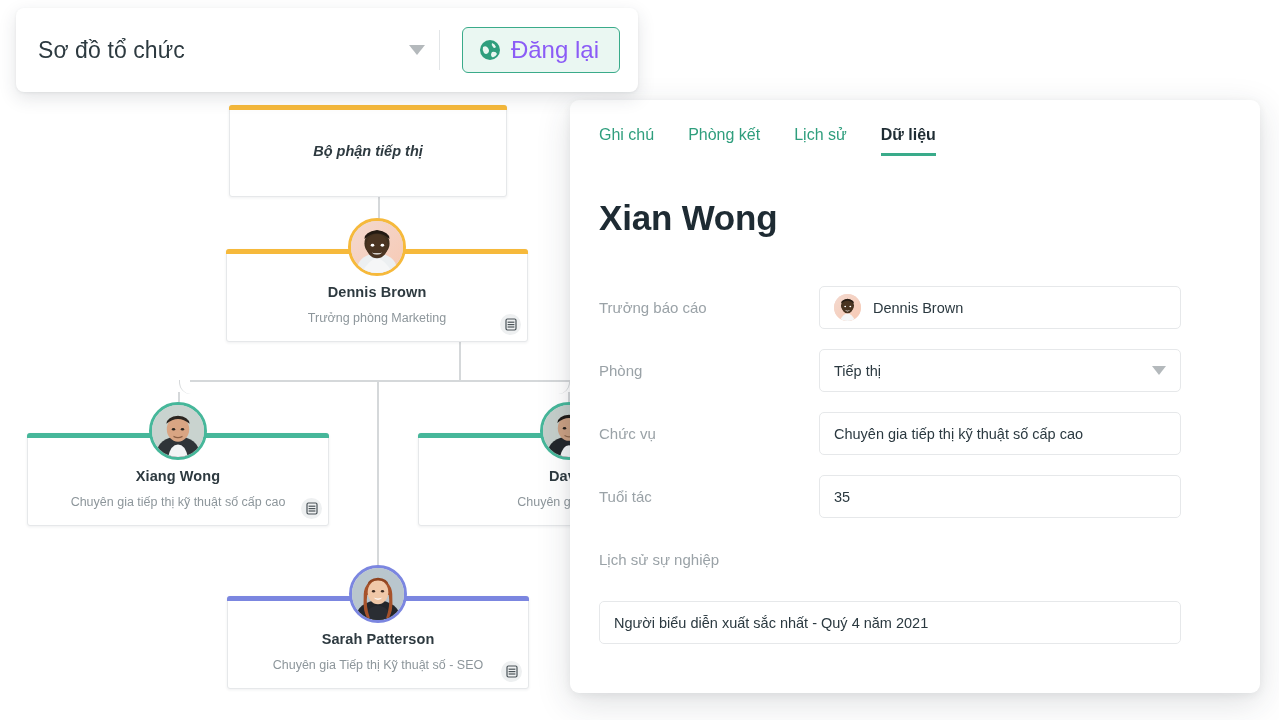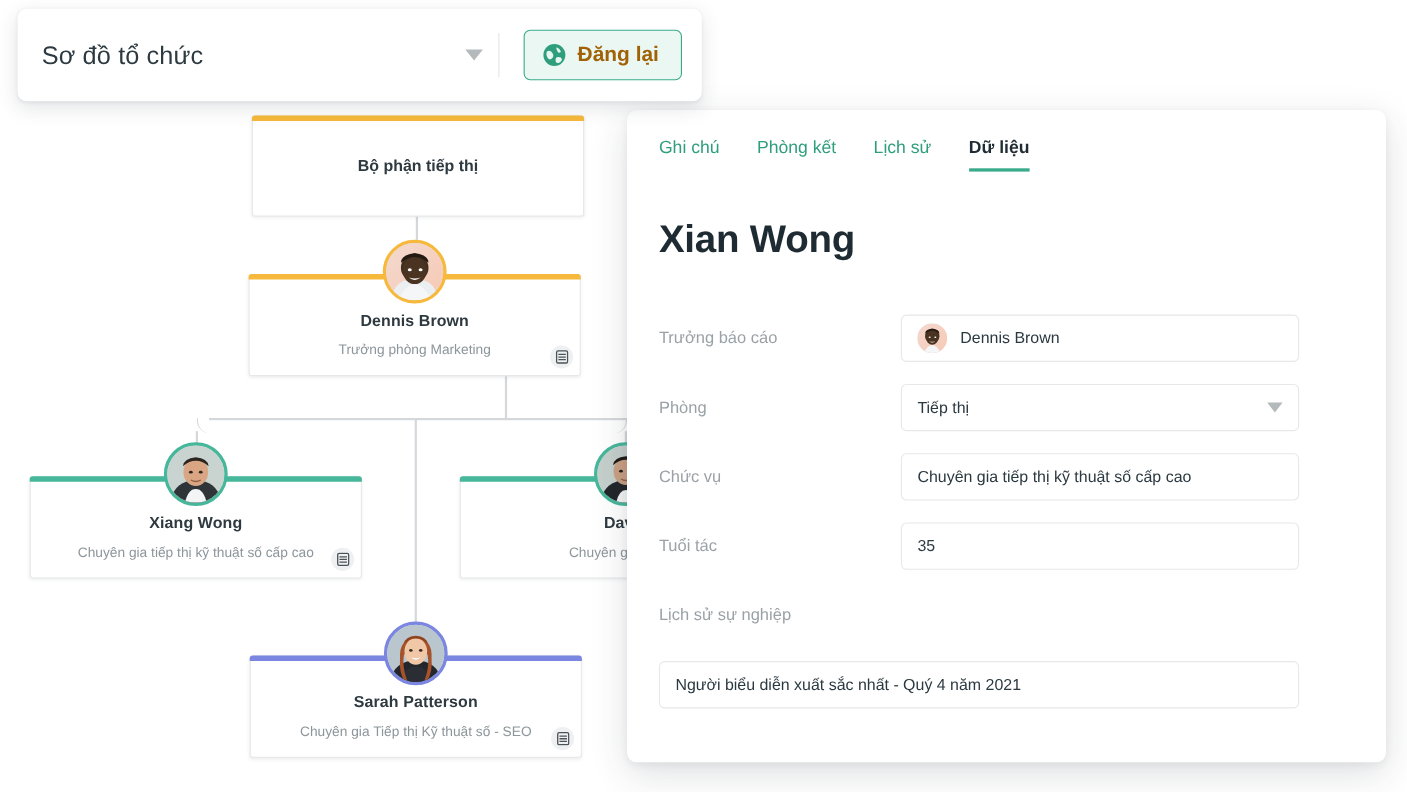--- a/index.html
+++ b/index.html
@@ -61,23 +61,22 @@
     align-items: center;
     gap: 10px;
     height: 46px;
     padding: 0 20px 0 16px;
     border: 1.5px solid #3aab8a;
     border-radius: 6px;
     background: #eaf7f2;
     cursor: pointer;
   }
   .republish-label {
-    font-size: 19px;
-    color: #a16207;
-    font-weight: bold;
+    font-size: 24px;
+    color: #8b5cf6;
   }
   .globe-icon { display:block; width: 22px; height: 22px; }
 
   
   .chart { position: absolute; inset: 0; z-index: 10; }
   .connector { position: absolute; background: #d5d8da; }
   .conn-v { width: 1.5px; }
   .conn-h { height: 1.5px; }
   .corner {
     position: absolute;
@@ -237,21 +236,21 @@
 
     <div class="connector conn-v" style="left:378px; top:196px; height:53px;"></div>
     <div class="connector conn-v" style="left:459px; top:342px; height:39px;"></div>
     <div class="connector conn-h" style="left:190px; top:380px; width:380px;"></div>
     <div class="corner corner-left" style="left:179px; top:380px; width:13px; height:14px; border-bottom:none;"></div>
     <div class="connector conn-v" style="left:178px; top:392px; height:38px;"></div>
     <div class="corner" style="left:557px; top:380px; width:13px; height:14px; border-left:none; border-bottom:none; border-right:1.5px solid #d5d8da; border-bottom-right-radius:12px;"></div>
     <div class="connector conn-v" style="left:568px; top:392px; height:38px;"></div>
     <div class="connector conn-v" style="left:377px; top:380px; height:212px;"></div>
 
-    <div class="node node-dept" style="left:229px; top:105px; width:302px; height:92px; display:flex; align-items:center; justify-content:center;">
+    <div class="node node-dept" style="left:229px; top:105px; width:278px; height:92px; display:flex; align-items:center; justify-content:center;font-style:italic;">
       <div class="node-topbar" style="background:#f6b93b;"></div>
       <div class="node-dept-title">Bộ phận tiếp thị</div>
     </div>
 
     <div class="node" style="left:226px; top:249px; width:302px; height:93px;">
       <div class="node-topbar" style="background:#f6b93b;"></div>
       <div class="node-avatar" style="border:3px solid #f6b93b;">
         <svg viewBox="0 0 58 58">
           <defs>
               <linearGradient id="gdn" x1="0" y1="0" x2="1" y2="1">

